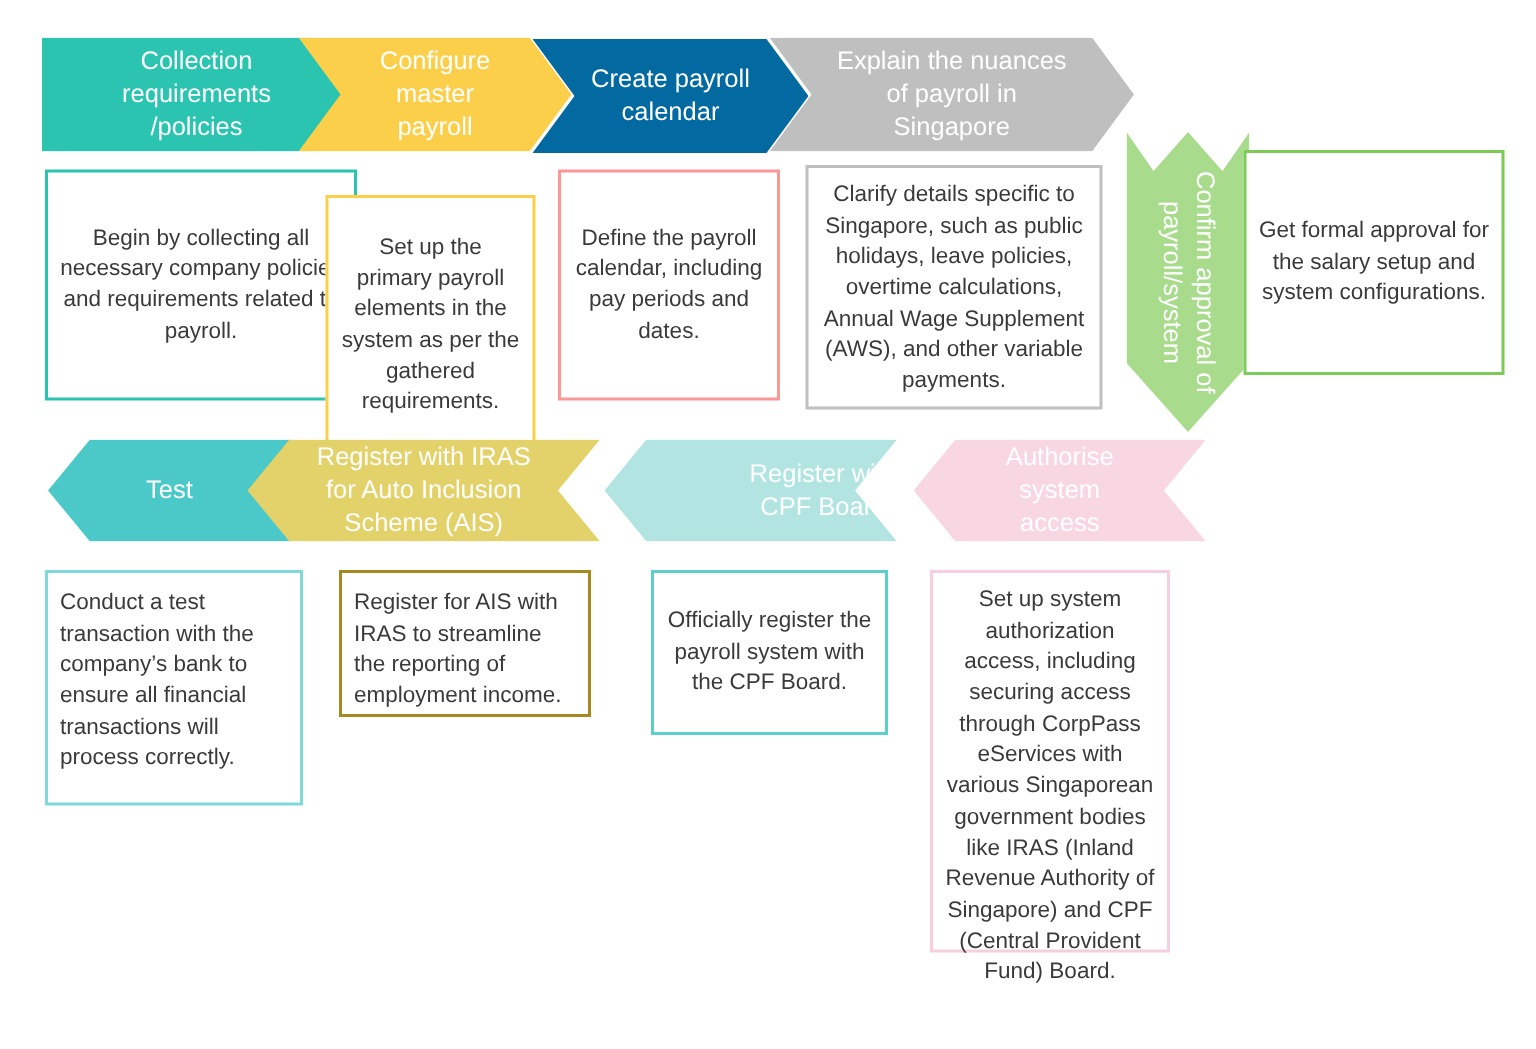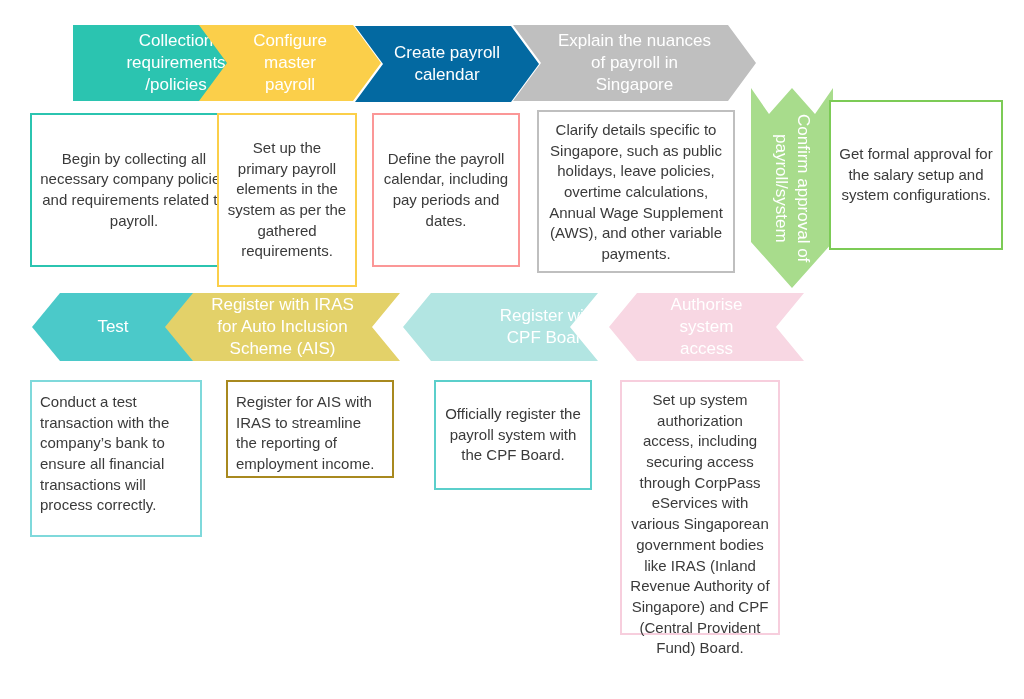--- a/index.html
+++ b/index.html
@@ -29,21 +29,20 @@
     box-sizing: border-box;
     overflow: hidden;
   }
   
   .chev.right {
     clip-path: polygon(0 0, calc(100% - 28px) 0, 100% 50%, calc(100% - 28px) 100%, 0 100%, 28px 50%);
   }
   
   .chev.right.head {
     clip-path: polygon(0 0, calc(100% - 28px) 0, 100% 50%, calc(100% - 28px) 100%, 0 100%);
-    margin-left: 45px;
   }
   
   .chev.left {
     clip-path: polygon(28px 0, 100% 0, calc(100% - 28px) 50%, 100% 100%, 28px 100%, 0 50%);
   }
   .chev.left.head {
     clip-path: polygon(28px 0, 100% 0, 100% 100%, 28px 100%, 0 50%);
   }
   
   .chev.down {
@@ -116,21 +115,21 @@
     <div>Explain the nuances</div>
     <div>of payroll in</div>
     <div>Singapore</div>
   </div>
 </div>
 
 <div class="box" style="left:30px; top:113px; width:208px; height:154px; border-color:#2BC4B0;">
   <div class="txt">Begin by collecting all necessary company policies and requirements related to payroll.</div>
 </div>
 
-<div class="box" style="left:217px; top:113px; width:140px; height:174px; border-color:#FBCF4A;">
+<div class="box" style="left:217px; top:130px; width:140px; height:174px; border-color:#FBCF4A;">
   <div class="txt">Set up the primary payroll elements in the system as per the gathered requirements.</div>
 </div>
 
 <div class="box" style="left:372px; top:113px; width:148px; height:154px; border-color:#FB9797;">
   <div class="txt">Define the payroll calendar, including pay periods and dates.</div>
 </div>
 
 <div class="box overflow" style="left:537px; top:110px; width:198px; height:163px; border-color:#BFBFBF;">
   <div class="txt">Clarify details specific to Singapore, such as public holidays, leave policies, overtime calculations, Annual Wage Supplement (AWS), and other variable payments.</div>
 </div>

